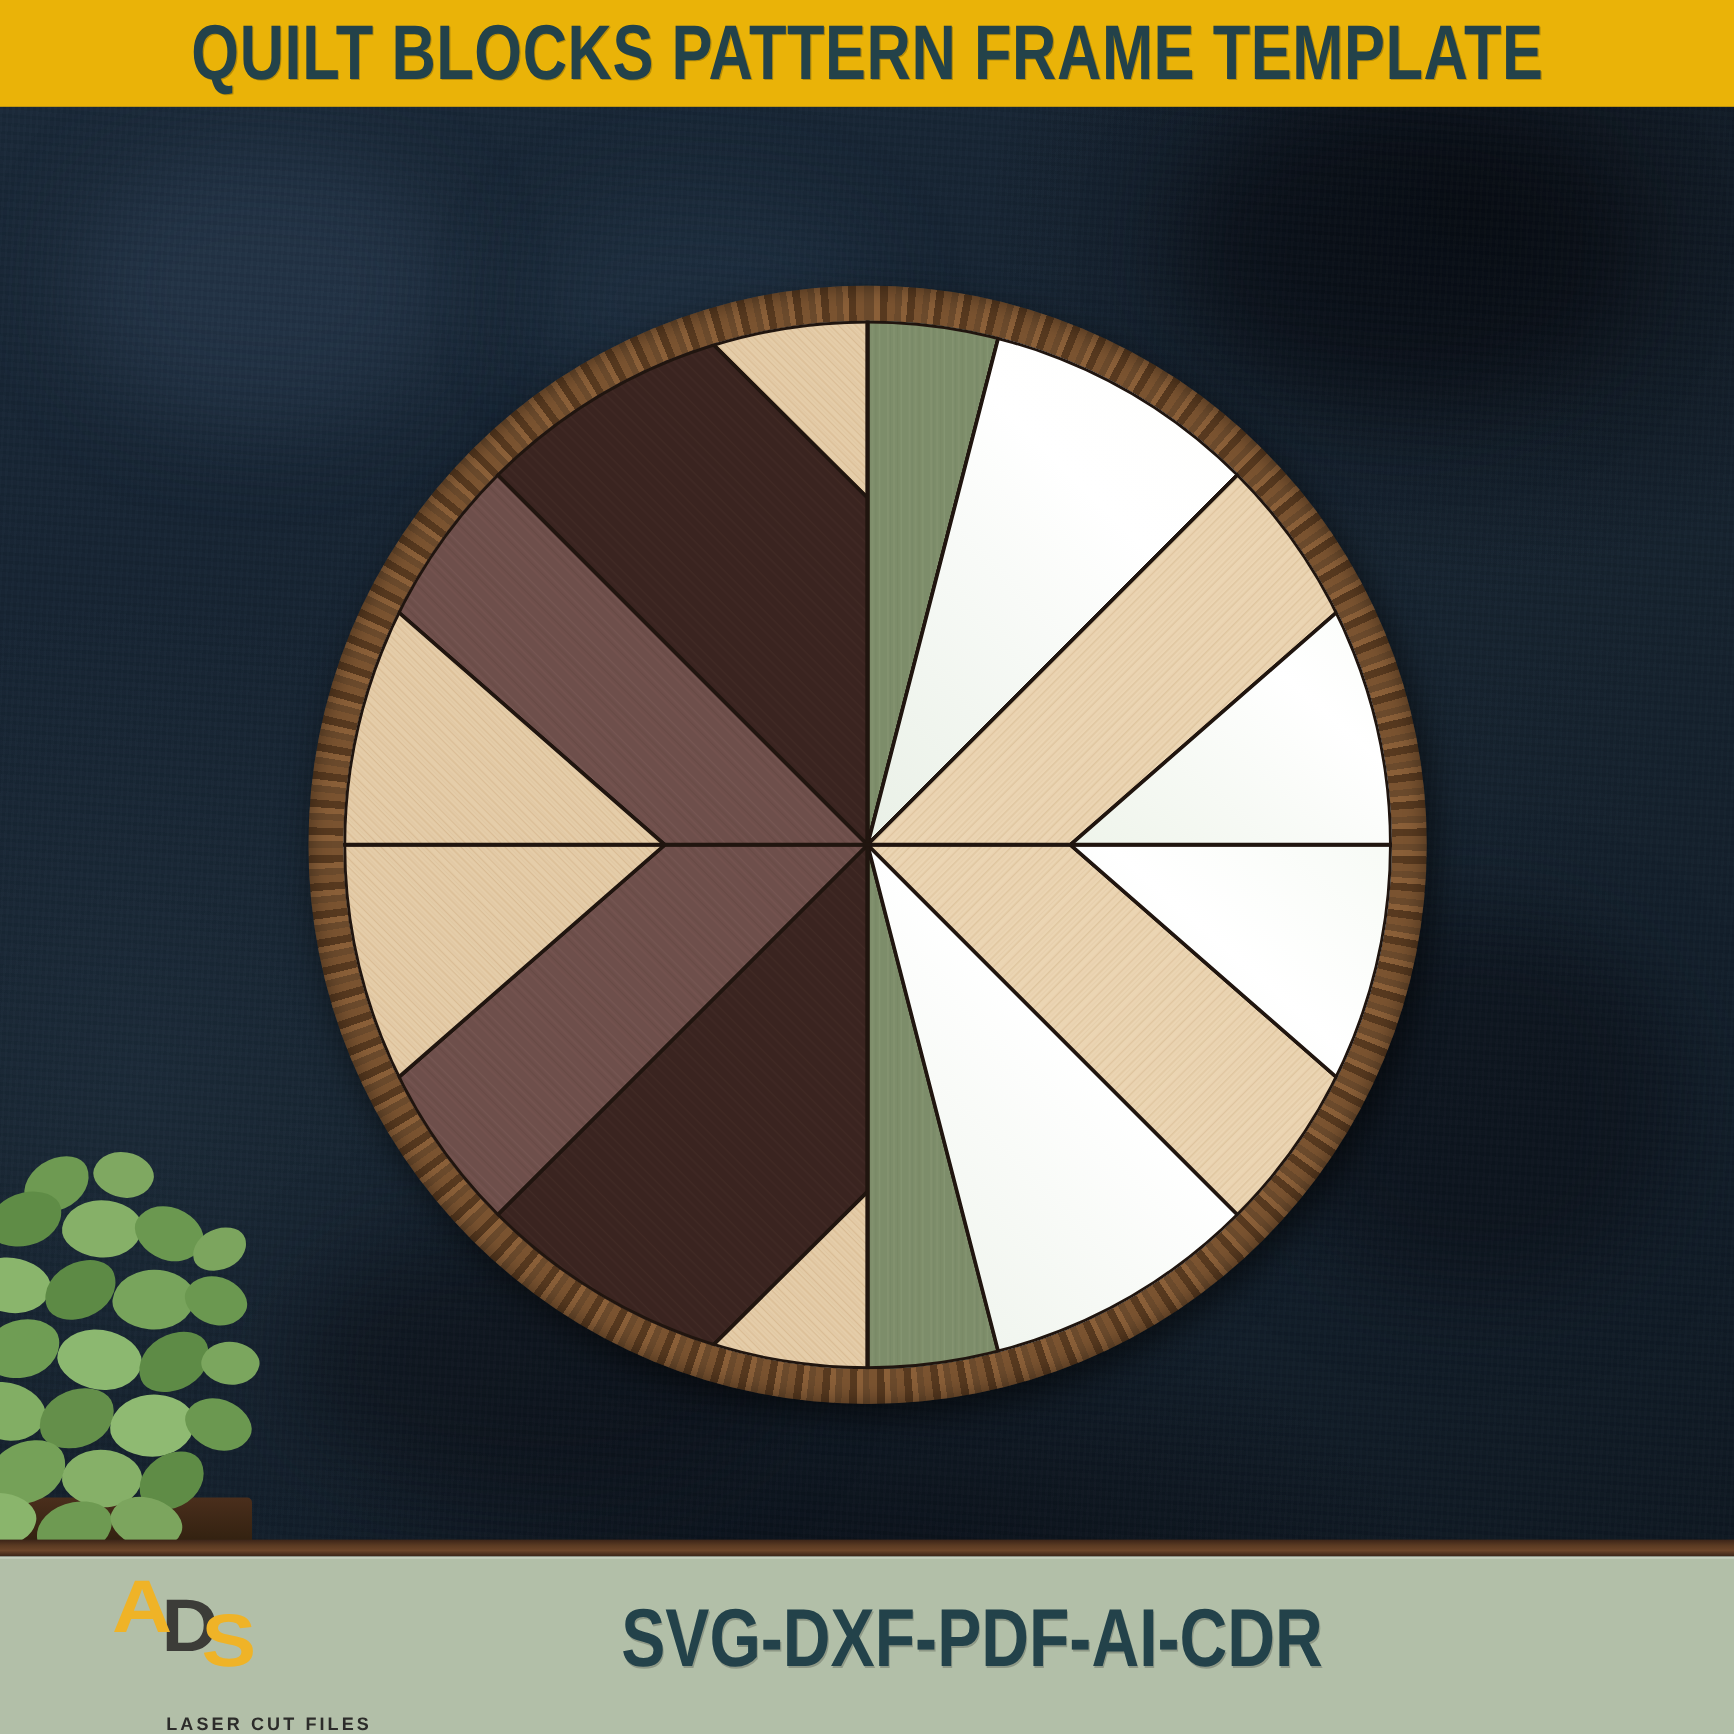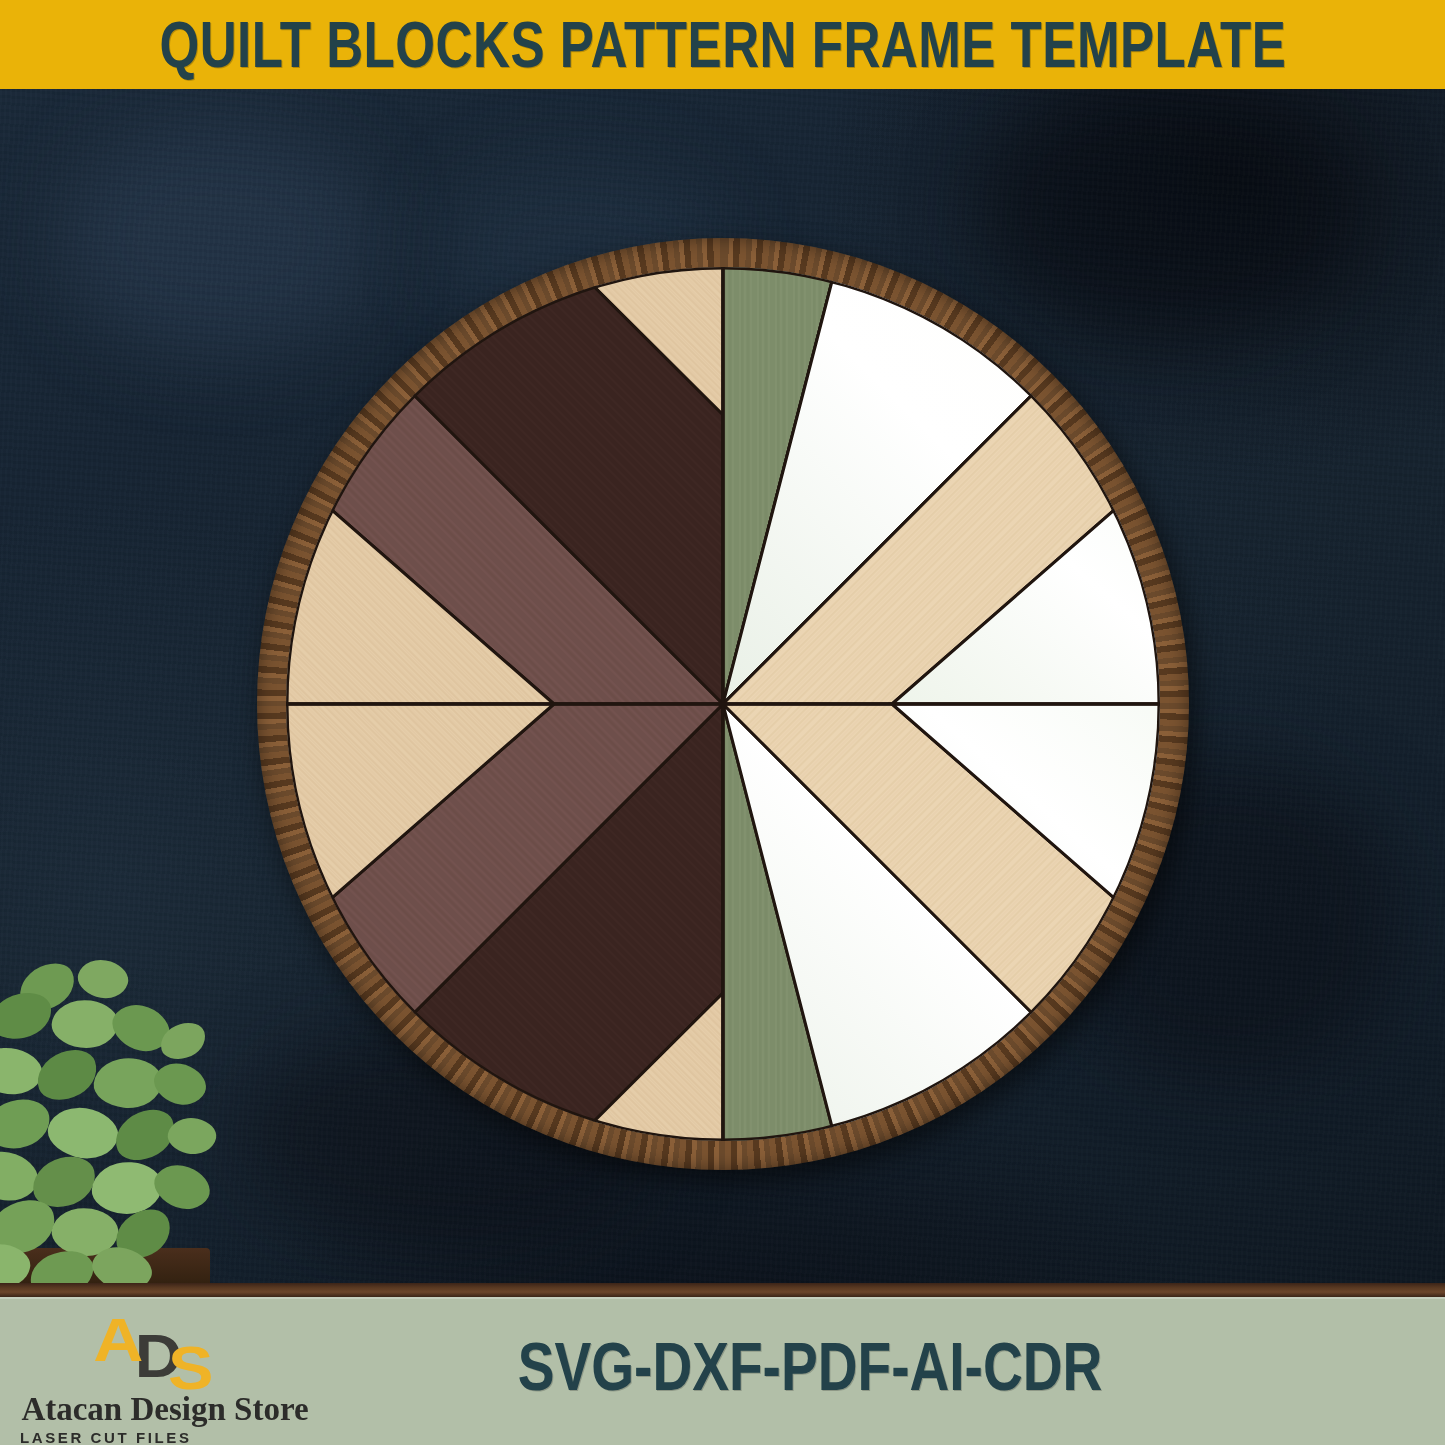--- a/index.html
+++ b/index.html
@@ -75,21 +75,21 @@
   .logo-letter{ position:absolute; font-weight:bold; line-height:1; }
   #logo-a{ left:8px; top:0px;  font-size:62px; color:#efb327; transform:scaleX(1.12); z-index:3;}
   #logo-d{ left:48px; top:16px; font-size:62px; color:#3c3c38; transform:scaleX(1.06); z-index:2;}
   #logo-s{ left:82px; top:28px; font-size:62px; color:#efb327; transform:scaleX(1.1); z-index:4;}
   #brand-name{
     position:absolute; left:0px; top:86px; width:290px; text-align:center;
     font-family:"Liberation Serif", serif; font-weight:bold;
     font-size:33px; color:#2c2c2a; letter-spacing:0px; white-space:nowrap;
   }
   #brand-sub{
-    position:absolute; left:0px; top:124px; width:290px; text-align:left;
+    position:absolute; left:0px; top:124px; width:290px; text-align:right;
     font-size:15px; letter-spacing:2.6px; color:#2c2c2a; font-weight:bold;
     white-space:nowrap;
   }
 
   
   #artwork{
     position:absolute; left:257px; top:238px; width:932px; height:932px; z-index:20;
     border-radius:50%;
     filter:drop-shadow(6px 10px 14px rgba(0,0,0,0.55));
   }
@@ -264,17 +264,16 @@
 
 <div id="shelf-edge"></div>
 <div id="footer-band"></div>
 
 <div id="brand-block">
   <div id="ads-logo">
     <span class="logo-letter" id="logo-a">A</span>
     <span class="logo-letter" id="logo-d">D</span>
     <span class="logo-letter" id="logo-s">S</span>
   </div>
-  <div id="brand-name">Atacan Design Store</div>
   <div id="brand-sub">LASER CUT FILES</div>
 </div>
 
 <div id="footer-formats">SVG-DXF-PDF-AI-CDR</div>
 
 </body></html>

